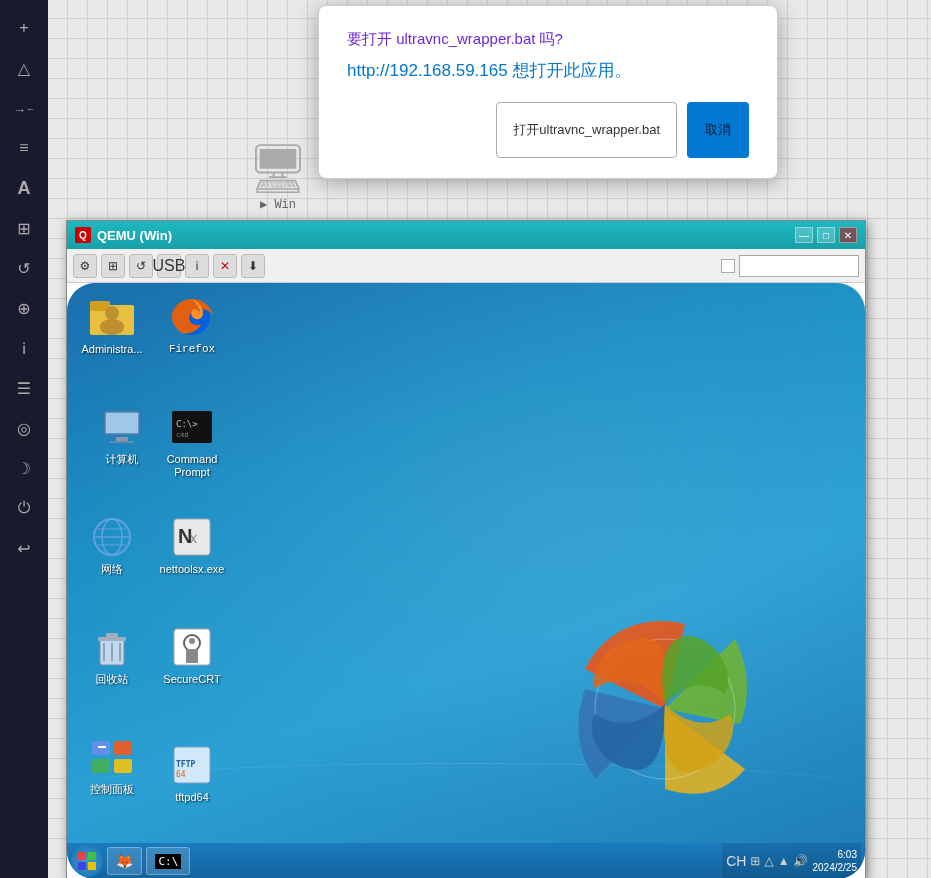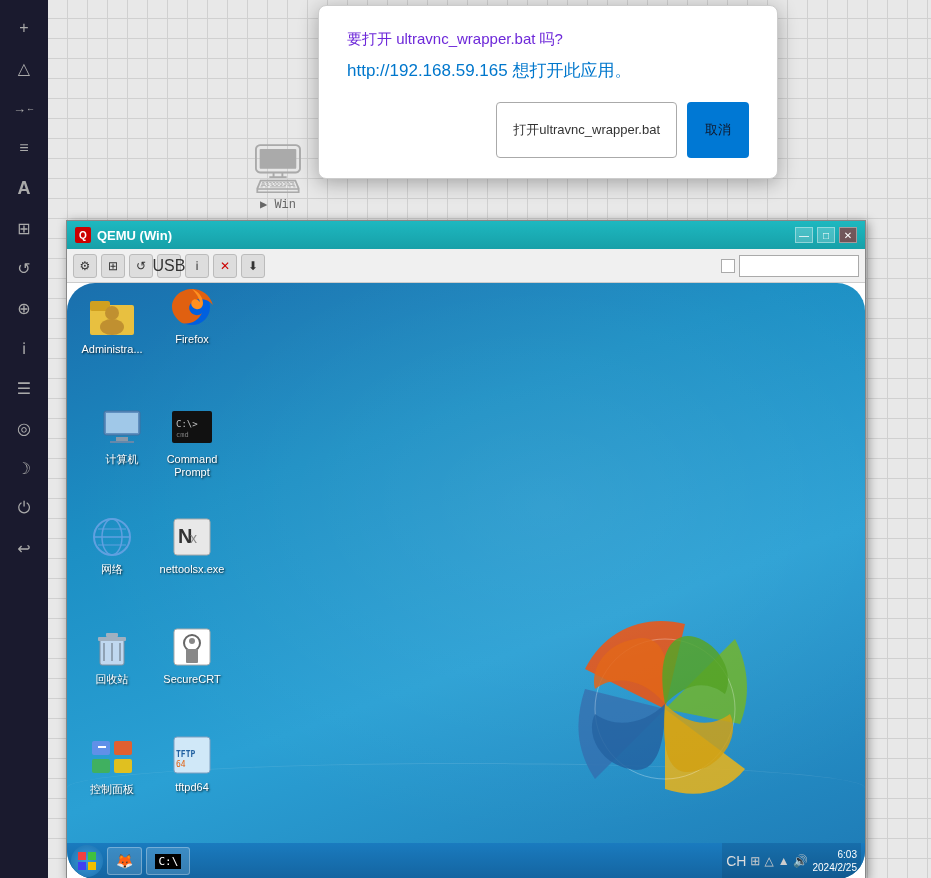--- a/index.html
+++ b/index.html
@@ -364,21 +364,21 @@
             <rect x="0" y="8" width="44" height="30" rx="2" fill="#e8c040"></rect>
             <rect x="0" y="4" width="20" height="10" rx="2" fill="#d0a020"></rect>
 
             <circle cx="22" cy="16" r="7" fill="#c09030"></circle>
             <ellipse cx="22" cy="30" rx="12" ry="8" fill="#c09030"></ellipse>
           </svg>
         </div>
         <div class="icon-label">Administra...</div>
       </div>
 
-      <div class="desktop-icon" style="top:0;left:90px;">
+      <div class="desktop-icon" style="top:10px;left:90px;font-family:Liberation Mono, monospace;">
         <div class="icon-img">
           <svg width="44" height="44" viewBox="0 0 44 44">
             <circle cx="22" cy="22" r="18" fill="#0060df"></circle>
             <path d="M22,4 C32,4 40,10 43,20 C38,14 30,12 24,16 C20,18 18,22 20,26 C22,30 28,32 32,28 C28,36 20,40 12,38 C6,34 2,28 2,22 C2,12 11,4 22,4 Z" fill="#e06010"></path>
             <path d="M22,4 C28,6 33,12 33,18 C33,22 30,25 26,24 C22,23 20,19 22,16 C24,13 28,14 30,17 C28,10 24,6 22,4 Z" fill="#ff9020"></path>
           </svg>
         </div>
         <div class="icon-label">Firefox</div>
       </div>
 
@@ -461,21 +461,21 @@
             <rect x="2" y="6" width="18" height="14" rx="2" fill="#6090e8"></rect>
             <rect x="24" y="6" width="18" height="14" rx="2" fill="#e06030"></rect>
             <rect x="2" y="24" width="18" height="14" rx="2" fill="#40b060"></rect>
             <rect x="24" y="24" width="18" height="14" rx="2" fill="#e0c020"></rect>
             <line x1="8" y1="12" x2="16" y2="12" stroke="#fff" stroke-width="2"></line>
           </svg>
         </div>
         <div class="icon-label">控制面板</div>
       </div>
 
-      <div class="desktop-icon" style="top:448px;left:90px;text-align:center;">
+      <div class="desktop-icon" style="top:458px;left:90px;text-align:center;">
         <div class="icon-img">
           <svg width="44" height="44" viewBox="0 0 44 44">
             <rect x="4" y="4" width="36" height="36" rx="3" fill="#d0e8f8" stroke="#80a0c0" stroke-width="1"></rect>
             <text x="6" y="24" font-family="monospace" font-size="8" fill="#2060a0" font-weight="bold">TFTP</text>
             <text x="6" y="34" font-family="monospace" font-size="8" fill="#e06010">64</text>
           </svg>
         </div>
         <div class="icon-label">tftpd64</div>
       </div>
 

